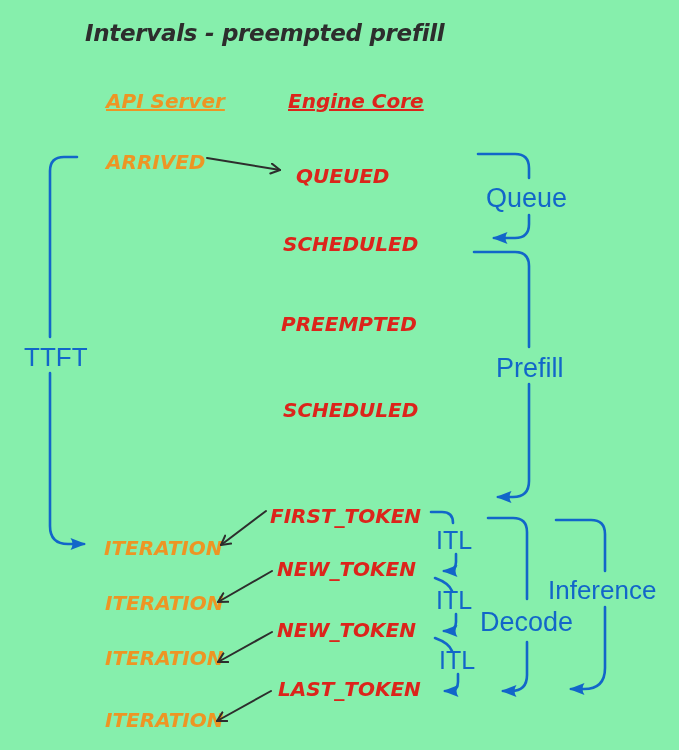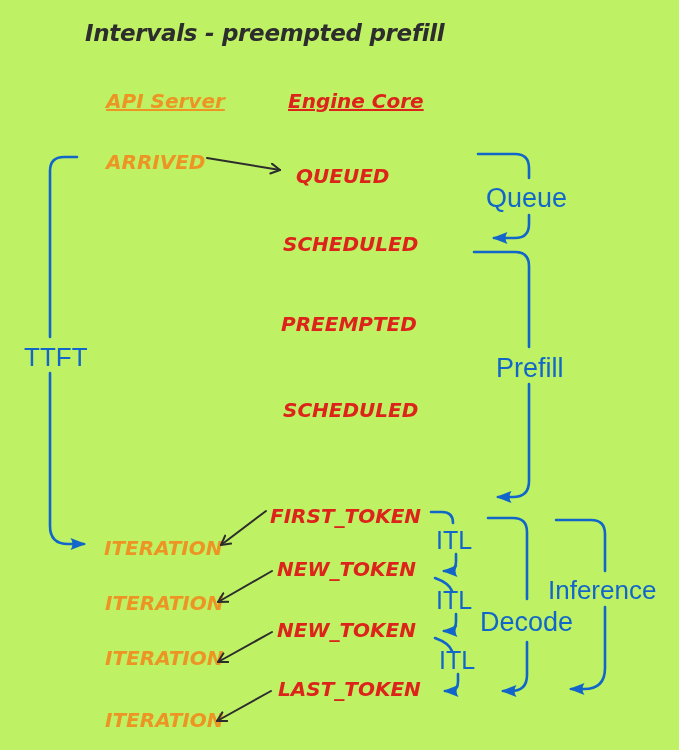--- a/index.html
+++ b/index.html
@@ -4,21 +4,21 @@
 <style>
   html, body {
     margin: 0;
     padding: 0;
     background: #ffffff;
   }
   #stage {
     position: relative;
     width: 679px;
     height: 750px;
-    background: #bef264;
+    background: #86efac;
     overflow: hidden;
   }
   svg { display: block; }
 
   .hand {
     font-family: "DejaVu Sans", sans-serif;
     font-style: italic;
     font-weight: bold;
   }
   .label {

